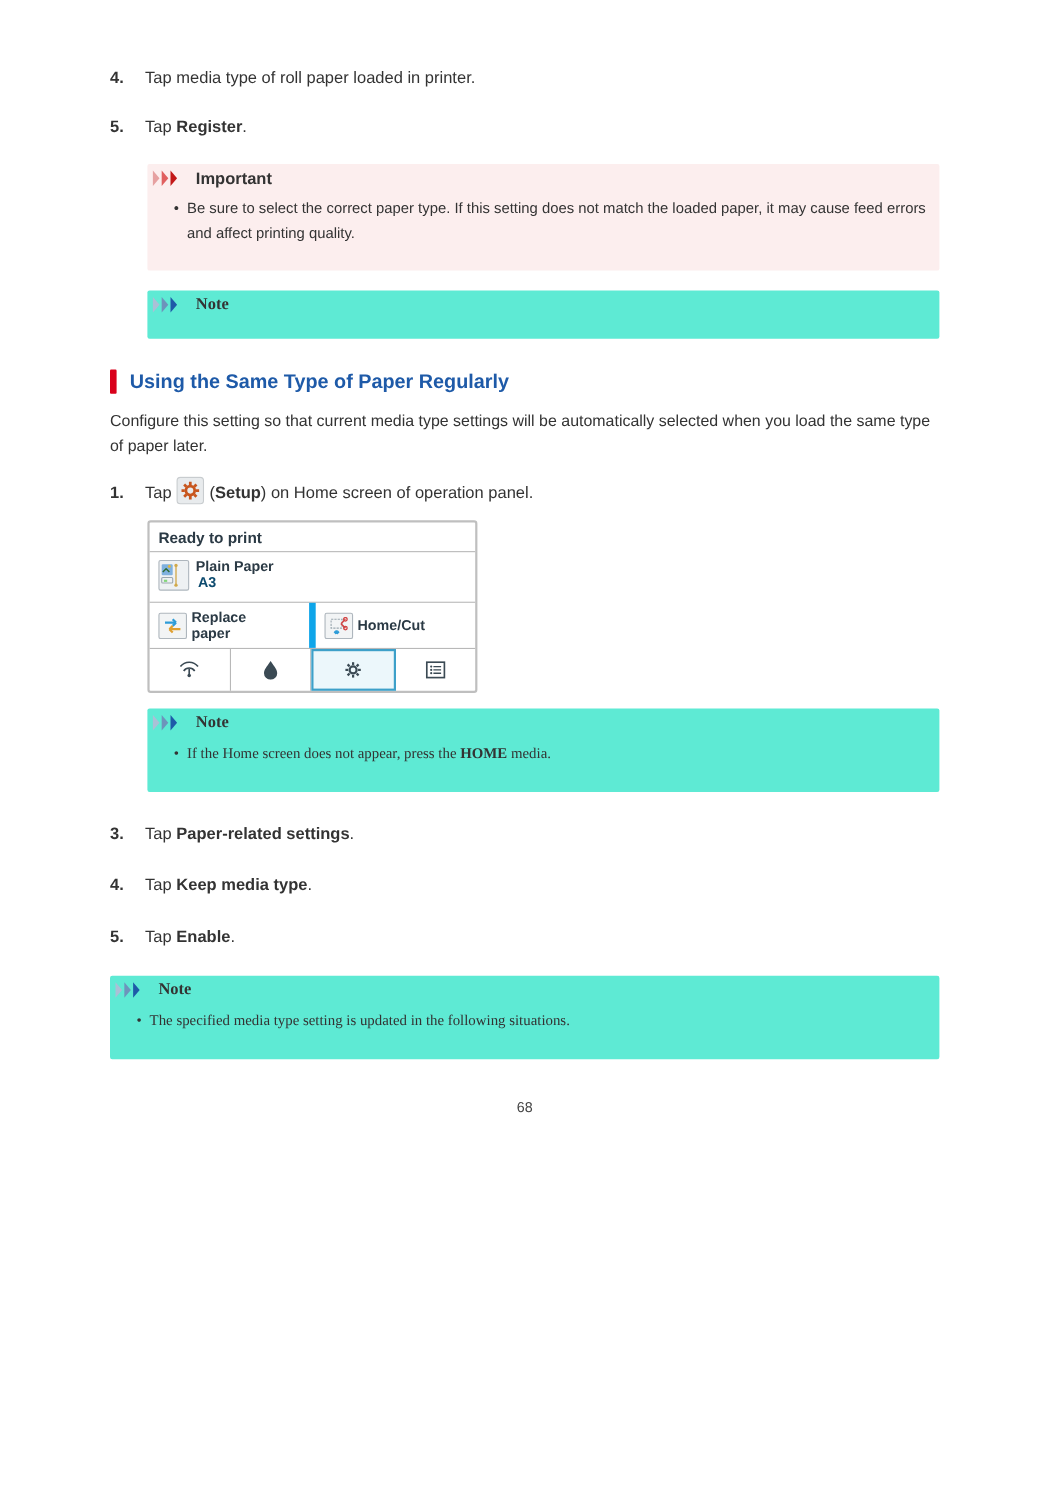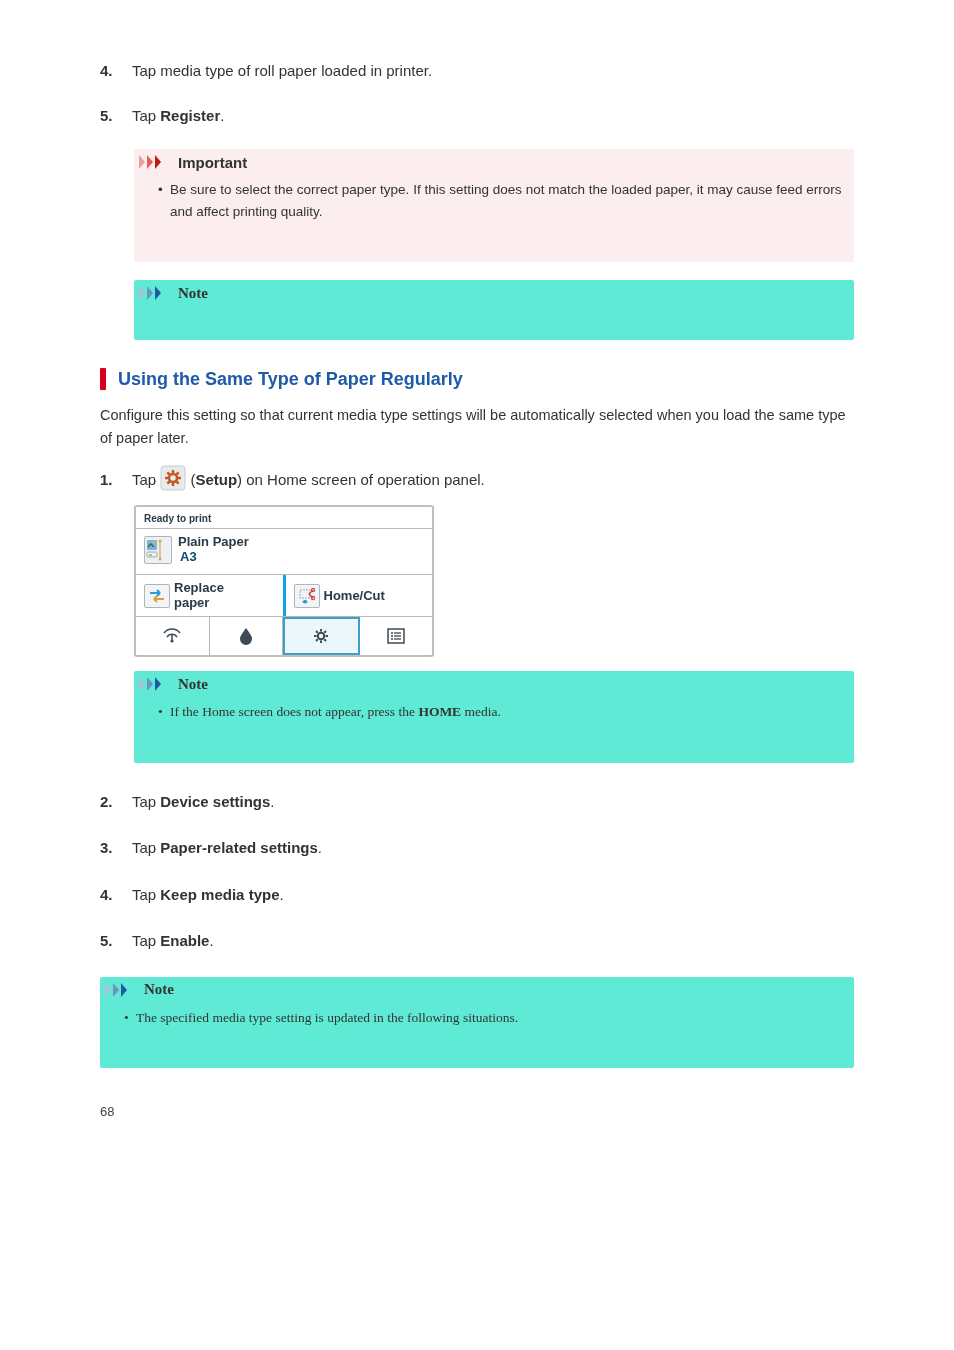--- a/index.html
+++ b/index.html
@@ -19,21 +19,21 @@
     font-weight: bold;
     display: inline-block;
     width: 28px;
   }
   .step .txt { }
   .step .txt b { font-weight: bold; margin-top: 28px; }
 
   .callout {
     margin: 12px 0 18px 34px;
     border-radius: 2px;
-    padding-bottom: 22px;
+    padding-bottom: 6px;
   }
   .callout.important { background: #fceeee; }
   .callout.note { background: #5eead4; font-family: Liberation Serif, serif; }
   .callout.note-flush { margin-left: 0; }
   .callout-header {
     display: flex;
     align-items: center;
     padding: 4px 4px 4px 4px;
     font-weight: bold;
     font-size: 15px;
@@ -95,21 +95,21 @@
     border-radius: 3px;
     background: #fff;
     font-family: Arial, sans-serif;
   }
   .panel-row {
     border-bottom: 1px solid #b8b8b8;
     padding: 6px 8px;
     display: flex;
     align-items: center;
     gap: 6px;
-    font-size: 10px;
+    font-size: 14px;
     font-weight: 600;
     color: #2b3a45;
   }
   .panel-row:last-child { border-bottom: none; }
   .panel-title { padding: 6px 8px 4px 8px; }
   .panel-paper-block {
     display: flex;
     align-items: center;
     gap: 6px;
     padding: 6px 8px 10px 8px;
@@ -132,21 +132,21 @@
   .panel-half {
     flex: 1;
     padding: 6px 8px;
     display: flex;
     align-items: center;
     gap: 4px;
     font-size: 13px;
     font-weight: 600;
     color: #2b3a45;
   }
-  .panel-half:first-child { border-right: 3px solid #0ea5e9; }
+  .panel-half:first-child { border-right: 6px solid #0ea5e9; }
   .sq-icon {
     width: 26px; height: 24px;
     border: 1px solid #aeb6bd;
     border-radius: 2px;
     display: flex; align-items:center; justify-content:center;
     background: #f2f4f5;
   }
   .panel-bottom {
     display: flex;
     height: 38px;
@@ -157,21 +157,21 @@
     display: flex;
     align-items:center; justify-content:center;
   }
   .panel-cell:last-child { border-right: none; }
   .panel-cell.active { border: 2px solid #3da0c9; background:#ecf7fb; }
 
   .second-steps { margin-top: 28px; }
   .second-steps .step { margin-bottom: 24px; }
 
   .page-num {
-    text-align: left;
+    text-align: center;
     font-size: 13px;
     color: #444;
     margin-top: 36px;
   }
 </style>
 </head>
 <body>
 
 <div class="step">
   <span class="num">4.</span>
@@ -355,26 +355,20 @@
     <ul>
       <li>
         <span>If the Home screen does not appear, press the </span><b>HOME</b><span> media.</span>
       </li>
     </ul>
   </div>
 </div>
 
 <div class="second-steps">
   <div class="step">
-    <span class="num">2.</span>
-    <span class="txt">
-      <span>Tap </span><b>Device settings</b><span>.</span>
-    </span>
-  </div>
-  <div class="step">
     <span class="num">3.</span>
     <span class="txt">
       <span>Tap </span><b>Paper-related settings</b><span>.</span>
     </span>
   </div>
   <div class="step">
     <span class="num">4.</span>
     <span class="txt">
       <span>Tap </span><b>Keep media type</b><span>.</span>
     </span>

